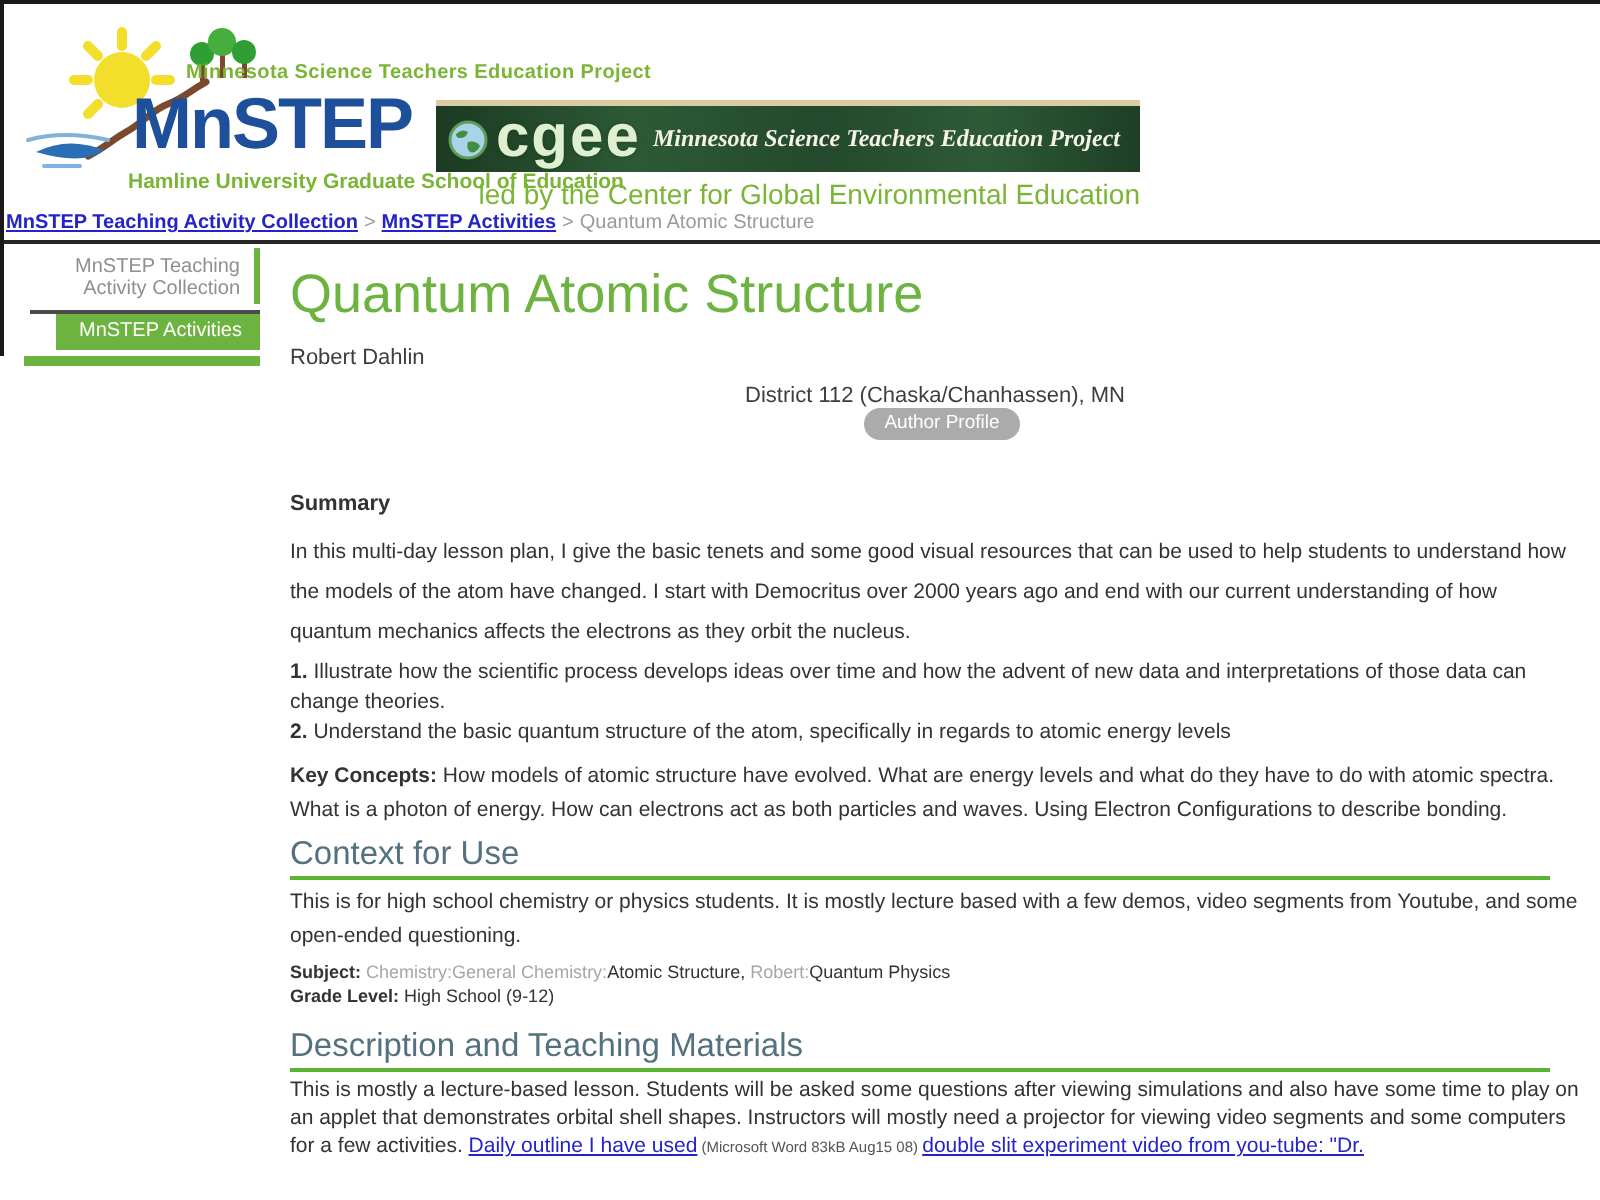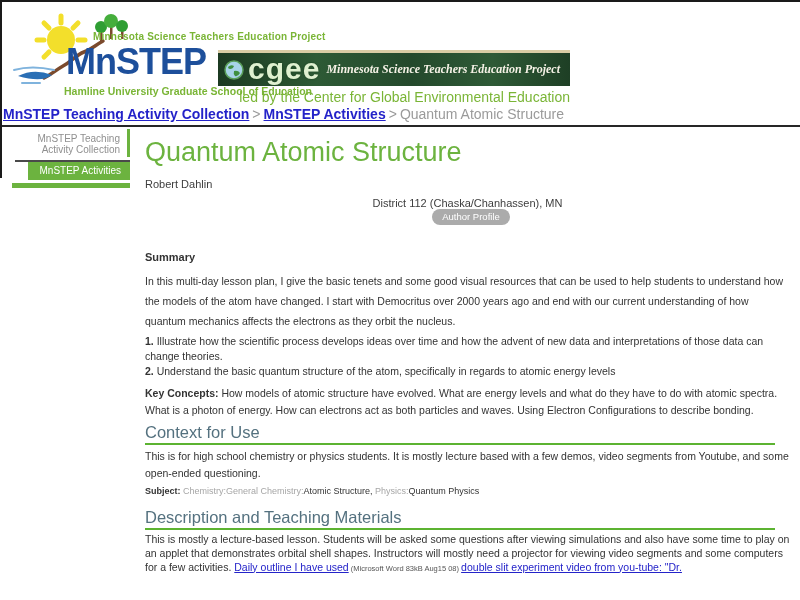--- a/index.html
+++ b/index.html
@@ -22,21 +22,21 @@
   .logo-school{position:absolute;left:64px;top:85px;font-size:10.5px;font-weight:bold;color:var(--logo-green);}
   .cgee-banner{position:absolute;left:218px;top:50px;width:352px;height:36px;
     border-top:3px solid #d9cca4;display:flex;align-items:center;
     background:linear-gradient(90deg,#1c3a22 0%,#2d5a35 28%,#24492c 55%,#2e5a36 78%,#1e3f25 100%);}
   .globe{width:20px;height:20px;margin-left:6px;flex:0 0 auto;}
   .cgee-word{font-size:30px;line-height:30px;font-weight:bold;color:#dff0d0;margin-left:4px;position:relative;top:-1px;letter-spacing:1px;text-shadow:0 0 2px rgba(20,60,25,.8);}
   .banner-title{margin-left:auto;margin-right:10px;font-family:"Liberation Serif",serif;font-style:italic;font-weight:bold;font-size:12px;color:#f5f2e6;white-space:nowrap;}
   .led-by{position:absolute;left:218px;top:89px;width:352px;text-align:right;font-size:14px;font-weight:normal;color:var(--logo-green);}
 
   
-  .breadcrumb{padding:3px 0 3px 3px;font-size:14px;border-bottom:2px solid #262626;background:#fff;}
+  .breadcrumb{padding:3px 0 3px 3px;font-size:10px;border-bottom:2px solid #262626;background:#fff;}
   .crumb-link{color:var(--link-blue);font-weight:bold;text-decoration:underline;}
   .crumb-sep{color:#999;margin:0 3px;}
   .crumb-current{color:#9a9a9a;}
 
   
   .content-row{position:relative;}
   .sidebar{position:absolute;left:0;top:2px;width:130px;}
   .sidebar-vline{position:absolute;right:0;top:0;width:3px;height:28px;background:var(--accent-green);}
   .sidebar-collection{margin-left:15px;padding:4px 10px 5px 0;text-align:right;font-size:10px;line-height:11px;color:#8f8f8f;border-bottom:2px solid #4a4a4a;cursor:pointer;}
   .sidebar-active{margin-left:28px;background:var(--accent-green);color:#fff;font-size:10px;text-align:right;padding:3px 9px 4px 0;cursor:pointer;}
@@ -139,20 +139,21 @@
       <div class="body goals">
         <div><b>1.</b> <span>Illustrate how the scientific process develops ideas over time and how the advent of new data and interpretations of those data can change theories.</span></div>
         <div><b>2.</b> <span>Understand the basic quantum structure of the atom, specifically in regards to atomic energy levels</span></div>
       </div>
       <p class="body keyc"><b>Key Concepts:</b><span> How models of atomic structure have evolved. What are energy levels and what do they have to do with atomic spectra. What is a photon of energy. How can electrons act as both particles and waves. Using Electron Configurations to describe bonding.</span></p>
 
       <h2 class="section mt4">Context for Use</h2>
       <p class="body ctx-p">This is for high school chemistry or physics students. It is mostly lecture based with a few demos, video segments from Youtube, and some open-ended questioning.</p>
 
       <div class="meta">
-        <div><b>Subject:</b> <span class="mut">Chemistry:General Chemistry:</span><span>Atomic Structure,</span><span class="mut"> Physics:</span><span>Quantum Physics</span></div>
+        <div><b>Subject:</b> <span class="mut">Chemistry:General Chemistry:</span><span>Atomic Structure,</span><span class="mut"> Robert:</span><span>Quantum Physics</span></div>
+        <div><b>Grade Level:</b><span> High School (9-12)</span></div>
       </div>
 
       <h2 class="section mt10">Description and Teaching Materials</h2>
       <p class="body desc-p"><span>This is mostly a lecture-based lesson. Students will be asked some questions after viewing simulations and also have some time to play on an applet that demonstrates orbital shell shapes. Instructors will mostly need a projector for viewing video segments and some computers for a few activities. </span><a href="#" class="doc-link">Daily outline I have used</a><span class="file-info"> (Microsoft Word 83kB Aug15 08) </span><a href="#" class="doc-link">double slit experiment video from you-tube: "Dr.</a></p>
     </main>
   </div>
 </div>
 
 </body></html>

